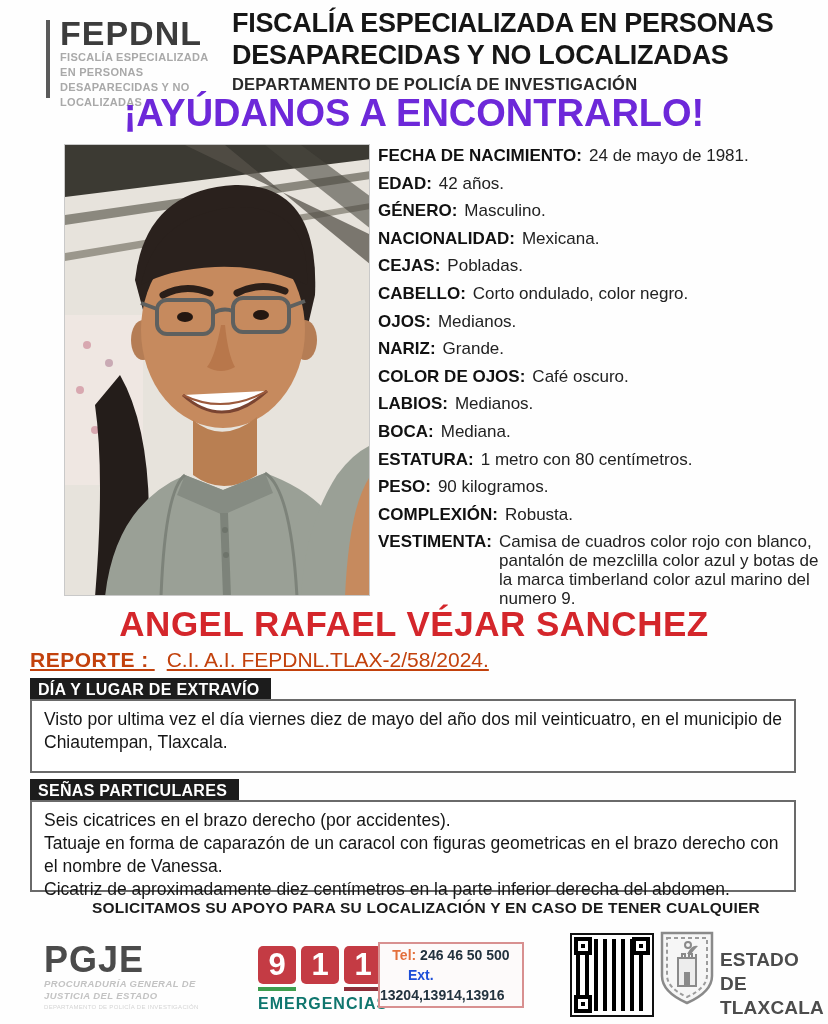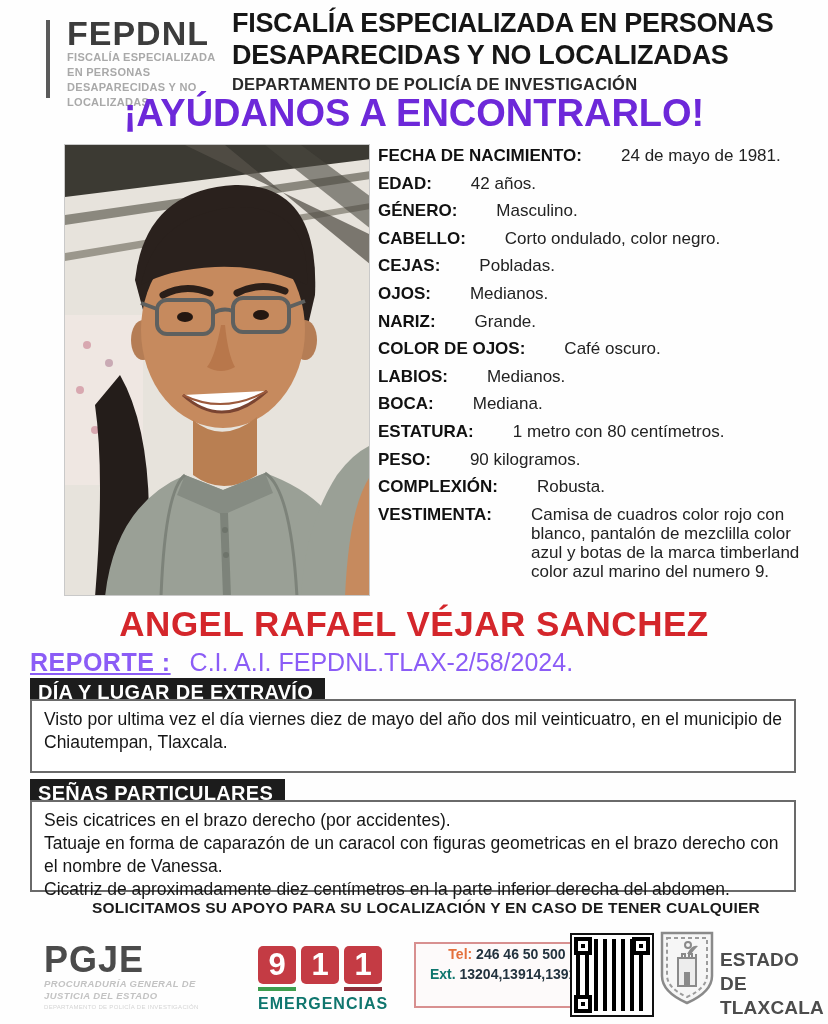--- a/index.html
+++ b/index.html
@@ -4,53 +4,53 @@
 <style>
   * { margin:0; padding:0; box-sizing:border-box; }
   html,body { background:#e9e9e9; }
   body { font-family:"Liberation Sans", sans-serif; }
   .poster {
     position:relative; width:828px; height:1024px; margin:0 auto;
     background:#fefefe; color:#1f1f1f; overflow:hidden;
   }
 
   
-  .logo-block { position:absolute; left:46px; top:16px; display:flex; gap:17px; }
+  .logo-block { position:absolute; left:46px; top:16px; display:flex; gap:10px; }
   .logo-bar { width:4px; height:78px; background:#5a5a5a; margin-top:4px; }
   .logo-acronym { font-size:34px; font-weight:bold; color:#3c3c3c; letter-spacing:1px; line-height:1; }
   .logo-sub { font-size:11px; color:#a9a9a9; font-weight:bold; width:160px; line-height:1.35; margin-top:0; letter-spacing:.3px; }
 
   .title-block { position:absolute; left:232px; top:8px; width:590px; }
   .title-line { font-size:27px; font-weight:bold; color:#161616; letter-spacing:-0.3px; line-height:1.18; }
   .dept-line { font-size:16.5px; font-weight:bold; color:#2a2a2a; margin-top:3px; letter-spacing:.2px; }
 
   .headline { position:absolute; top:92px; left:0; width:100%; text-align:center;
     font-size:38px; font-weight:bold; color:#6d28d9; letter-spacing:0; }
 
   
   .photo { position:absolute; left:64px; top:144px; width:306px; height:452px;
     border:1px solid #c9c9c9; background:#ded9d2; overflow:hidden; }
   .photo svg { display:block; }
 
   
   .details { position:absolute; left:378px; top:146px; width:444px; }
-  .detail-row { display:flex; font-size:17px; line-height:19px; margin-bottom:8.6px;gap:32px; }
+  .detail-row { display:flex; font-size:17px; line-height:19px; margin-bottom:8.6px; }
   .detail-label { font-weight:bold; white-space:nowrap; padding-right:7px; color:#111; }
   .detail-value { color:#222; }
 
   
   .person-name { position:absolute; top:604px; left:0; width:100%; text-align:center;
     font-size:35px; font-weight:bold; color:#d4262b; letter-spacing:.5px; }
-  .report-line { position:absolute; left:30px; top:648px; font-size:25px; color:#8b5cf6; }
+  .report-line { position:absolute; left:30px; top:648px; font-size:21px; color:#c2410c;text-decoration:underline; }
   .report-label { font-weight:bold; text-decoration:underline; letter-spacing:.5px; }
   .report-value { margin-left:12px; }
 
   
   .section-bar { position:absolute; left:30px; background:#1c1c1c; color:#fff;
-    font-size:20px; font-weight:bold; padding:3px 12px 4px 8px; letter-spacing:.3px; }
+    font-size:16px; font-weight:bold; padding:3px 12px 4px 8px; letter-spacing:.3px; }
   .bar-1 { top:678px; }
   .bar-2 { top:779px; }
   .section-box { position:absolute; left:30px; width:766px; border:2px solid #6a6a6a;
     background:#fff; padding:7px 12px; font-size:17.5px; line-height:1.32; color:#161616; }
   .box-1 { top:699px; height:74px; }
   .box-2 { top:800px; height:92px; }
 
   
   .notice { position:absolute; top:898px; left:12px; width:100%; text-align:center;
     font-size:15.5px; font-weight:bold; color:#1a1a1a; line-height:1.35; letter-spacing:.2px; }
@@ -64,26 +64,26 @@
   .e911-digits { display:flex; gap:5px; }
   .digit-box { width:38px; height:38px; background:#c43b44; border-radius:5px;
     color:#fff; font-size:31px; font-weight:bold; display:flex; align-items:center; justify-content:center; }
   .digit-underline { height:4px; margin-top:3px; width:38px; }
   .u-green { background:#3e9e4f; }
   .u-maroon { background:#8e2f3a; }
   .underline-row { display:flex; gap:5px; }
   .underline-row .spacer { width:38px; height:4px; margin-top:3px; }
   .e911-label { font-size:16px; font-weight:bold; color:#0f766e; letter-spacing:1px; margin-top:4px; }
 
-  .phone-box { position:absolute; left:414px; top:942px; width:186px; height:66px;
+  .phone-box { position:absolute; left:378px; top:942px; width:146px; height:66px;
     border:2px solid #d89090; background:#fdfafa; display:flex; flex-direction:column;
-    align-items:center; }
+    align-items:center; justify-content:center; }
   .phone-line { font-size:14px; font-weight:bold; color:#23333f; line-height:1.45; }
   .tel-label { color:#e4703c; }
-  .ext-label { color:#0f766e; }
+  .ext-label { color:#1d4ed8;margin-left:28px; }
 
   .qr { position:absolute; left:570px; top:933px; width:84px; height:84px; background:#fff;
     border:2px solid #111; padding:4px; }
   .qr-noise { position:relative; width:100%; height:100%;
     background-image:
       repeating-linear-gradient(0deg,#000 0 4px,transparent 4px 8px),
       repeating-linear-gradient(90deg,#000 0 4px,#fff 4px 9px),
       repeating-linear-gradient(45deg,#000 0 3px,transparent 3px 10px);
     background-blend-mode:difference; }
   .finder { position:absolute; width:18px; height:18px; background:#fff; border:4px solid #000;
@@ -187,29 +187,33 @@
       <div class="detail-row">
         <span class="detail-label">EDAD:</span>
         <span class="detail-value">42 años.</span>
       </div>
 
       <div class="detail-row">
         <span class="detail-label">GÉNERO:</span>
         <span class="detail-value">Masculino.</span>
       </div>
 
+      <div class="detail-row">
+        <span class="detail-label">NACIONALIDAD:</span>
+        <span class="detail-value">Mexicana.</span>
+      </div>
+
+      <div class="detail-row">
+        <span class="detail-label">CEJAS:</span>
+        <span class="detail-value">Pobladas.</span>
+      </div>
 
       <div class="detail-row">
         <span class="detail-label">CABELLO:</span>
         <span class="detail-value">Corto ondulado, color negro.</span>
-      </div>
-
-      <div class="detail-row">
-        <span class="detail-label">CEJAS:</span>
-        <span class="detail-value">Pobladas.</span>
       </div>
 
       <div class="detail-row">
         <span class="detail-label">OJOS:</span>
         <span class="detail-value">Medianos.</span>
       </div>
 
       <div class="detail-row">
         <span class="detail-label">NARIZ:</span>
         <span class="detail-value">Grande.</span>

